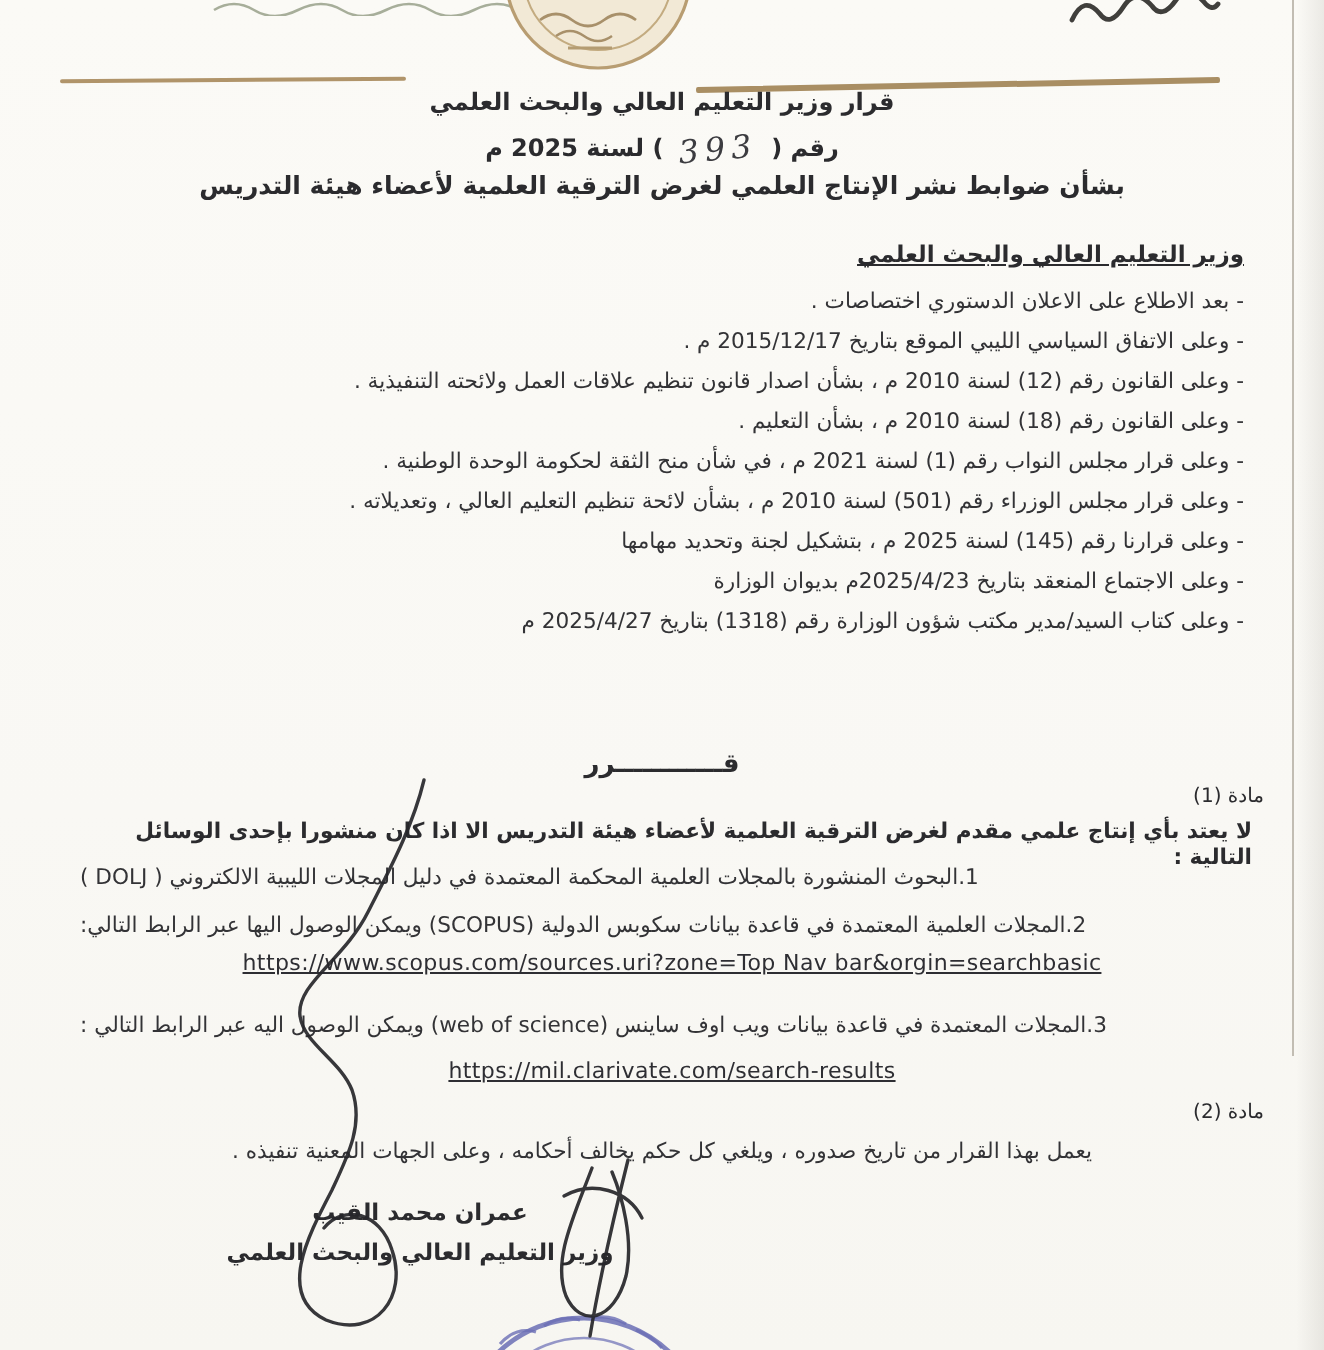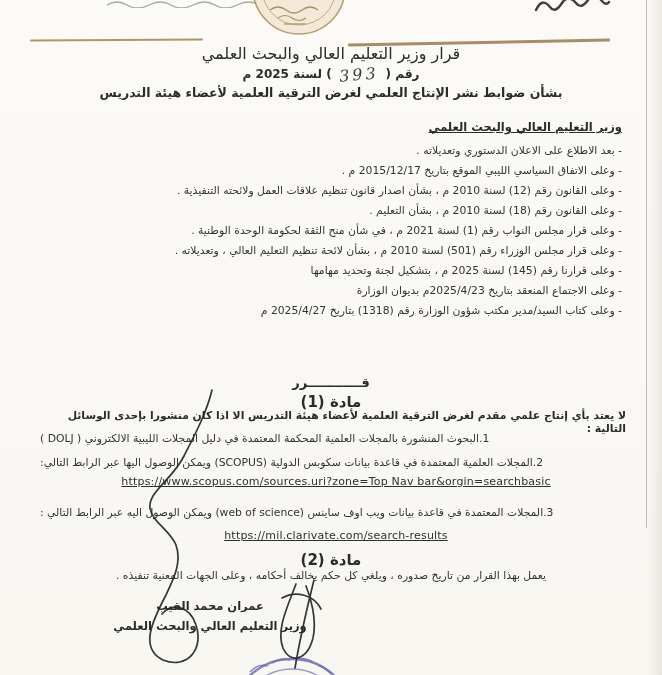--- a/index.html
+++ b/index.html
@@ -16,38 +16,38 @@
     direction:rtl;
     color:#2b2b2e;
   }
   .page::after{
     content:"";position:absolute;top:0;right:0;width:14px;height:100%;
     background:linear-gradient(to left, rgba(90,85,75,.10), rgba(90,85,75,0));
     pointer-events:none;
   }
   .abs{position:absolute;}
   .centered{left:30px;width:602px;text-align:center;}
-  .title-1{top:44px;font-size:16px;font-weight:400;letter-spacing:.2px;}
+  .title-1{top:44px;font-size:12px;font-weight:700;letter-spacing:.2px;}
   .title-2{top:63px;font-size:12px;font-weight:700;}
   .hand-number{
     display:inline-block;font-size:16px;font-weight:400;color:#3c3c40;
     transform:rotate(-5deg) translateY(2px);letter-spacing:3px;
     font-family:"DejaVu Serif", serif;font-style:italic;padding:0 3px;
   }
   .title-3{top:85px;font-size:12.5px;font-weight:700;}
   .preamble{top:120px;right:40px;width:586px;text-align:right;}
   .preamble-heading{
     font-size:11.5px;font-weight:700;text-decoration:underline;
     margin-bottom:7px;
   }
   .preamble-item{
     font-size:10.8px;line-height:19px;margin-bottom:1px;color:#333336;
   }
   .decided{top:375px;font-size:13px;font-weight:700;letter-spacing:1px;}
-  .article-heading{font-size:15px;font-weight:700;}
+  .article-heading{font-size:10px;font-weight:400;text-align:right;}
   .a1-heading{top:393px;}
   .a1-intro{top:409px;right:36px;width:592px;font-size:10.8px;font-weight:700;text-align:right;}
   .a1-item{right:56px;width:566px;font-size:10.8px;text-align:left;color:#333336;}
   .a1-item-1{top:432px;}
   .a1-item-2{top:456px;}
   .a1-item-3{top:506px;}
   .doc-link{
     direction:ltr;left:56px;width:560px;text-align:center;
     font-size:11px;text-decoration:underline;color:#2e2e33;
     letter-spacing:.2px;cursor:pointer;
@@ -93,21 +93,21 @@
   <div class="abs centered title-1">قرار وزير التعليم العالي والبحث العلمي</div>
 
   <div class="abs centered title-2">
     <span>رقم ( </span><span class="hand-number">393</span><span> ) لسنة 2025 م</span>
   </div>
 
   <div class="abs centered title-3">بشأن ضوابط نشر الإنتاج العلمي لغرض الترقية العلمية لأعضاء هيئة التدريس</div>
 
   <div class="abs preamble">
     <div class="preamble-heading">وزير التعليم العالي والبحث العلمي</div>
-    <div class="preamble-item">- بعد الاطلاع على الاعلان الدستوري وتعديلاته .</div>
+    <div class="preamble-item">- بعد الاطلاع على الاعلان الدستوري اختصاصات .</div>
     <div class="preamble-item">- وعلى الاتفاق السياسي الليبي الموقع بتاريخ 2015/12/17 م .</div>
     <div class="preamble-item">- وعلى القانون رقم (12) لسنة 2010 م ، بشأن اصدار قانون تنظيم علاقات العمل ولائحته التنفيذية .</div>
     <div class="preamble-item">- وعلى القانون رقم (18) لسنة 2010 م ، بشأن التعليم .</div>
     <div class="preamble-item">- وعلى قرار مجلس النواب رقم (1) لسنة 2021 م ، في شأن منح الثقة لحكومة الوحدة الوطنية .</div>
     <div class="preamble-item">- وعلى قرار مجلس الوزراء رقم (501) لسنة 2010 م ، بشأن لائحة تنظيم التعليم العالي ، وتعديلاته .</div>
     <div class="preamble-item">- وعلى قرارنا رقم (145) لسنة 2025 م ، بتشكيل لجنة وتحديد مهامها</div>
     <div class="preamble-item">- وعلى الاجتماع المنعقد بتاريخ 2025/4/23م بديوان الوزارة</div>
     <div class="preamble-item">- وعلى كتاب السيد/مدير مكتب شؤون الوزارة رقم (1318) بتاريخ 2025/4/27 م</div>
   </div>
 

